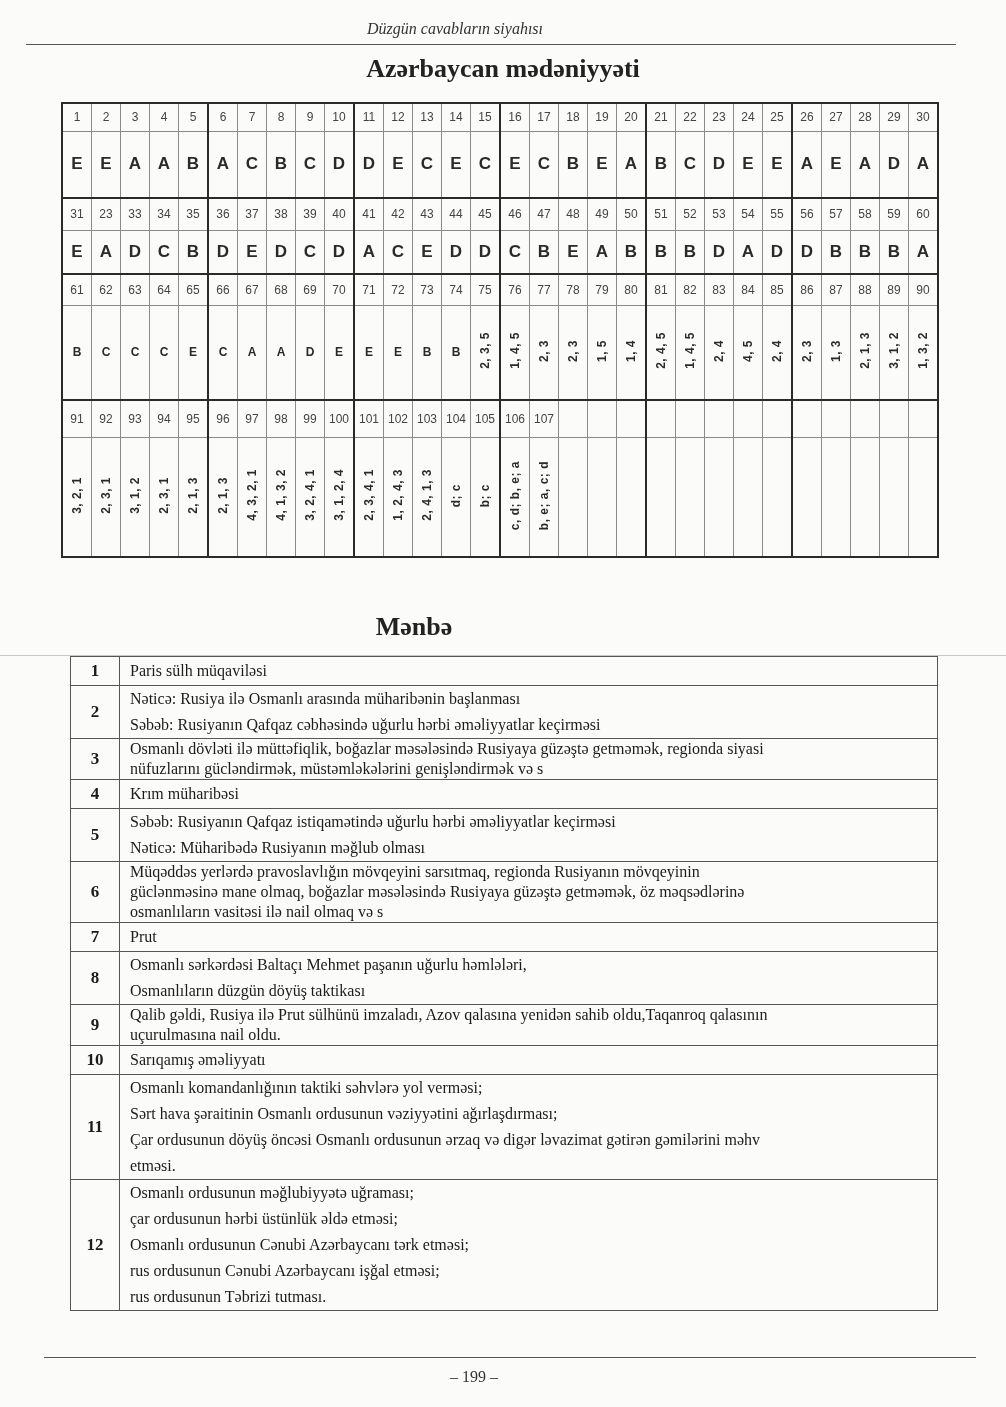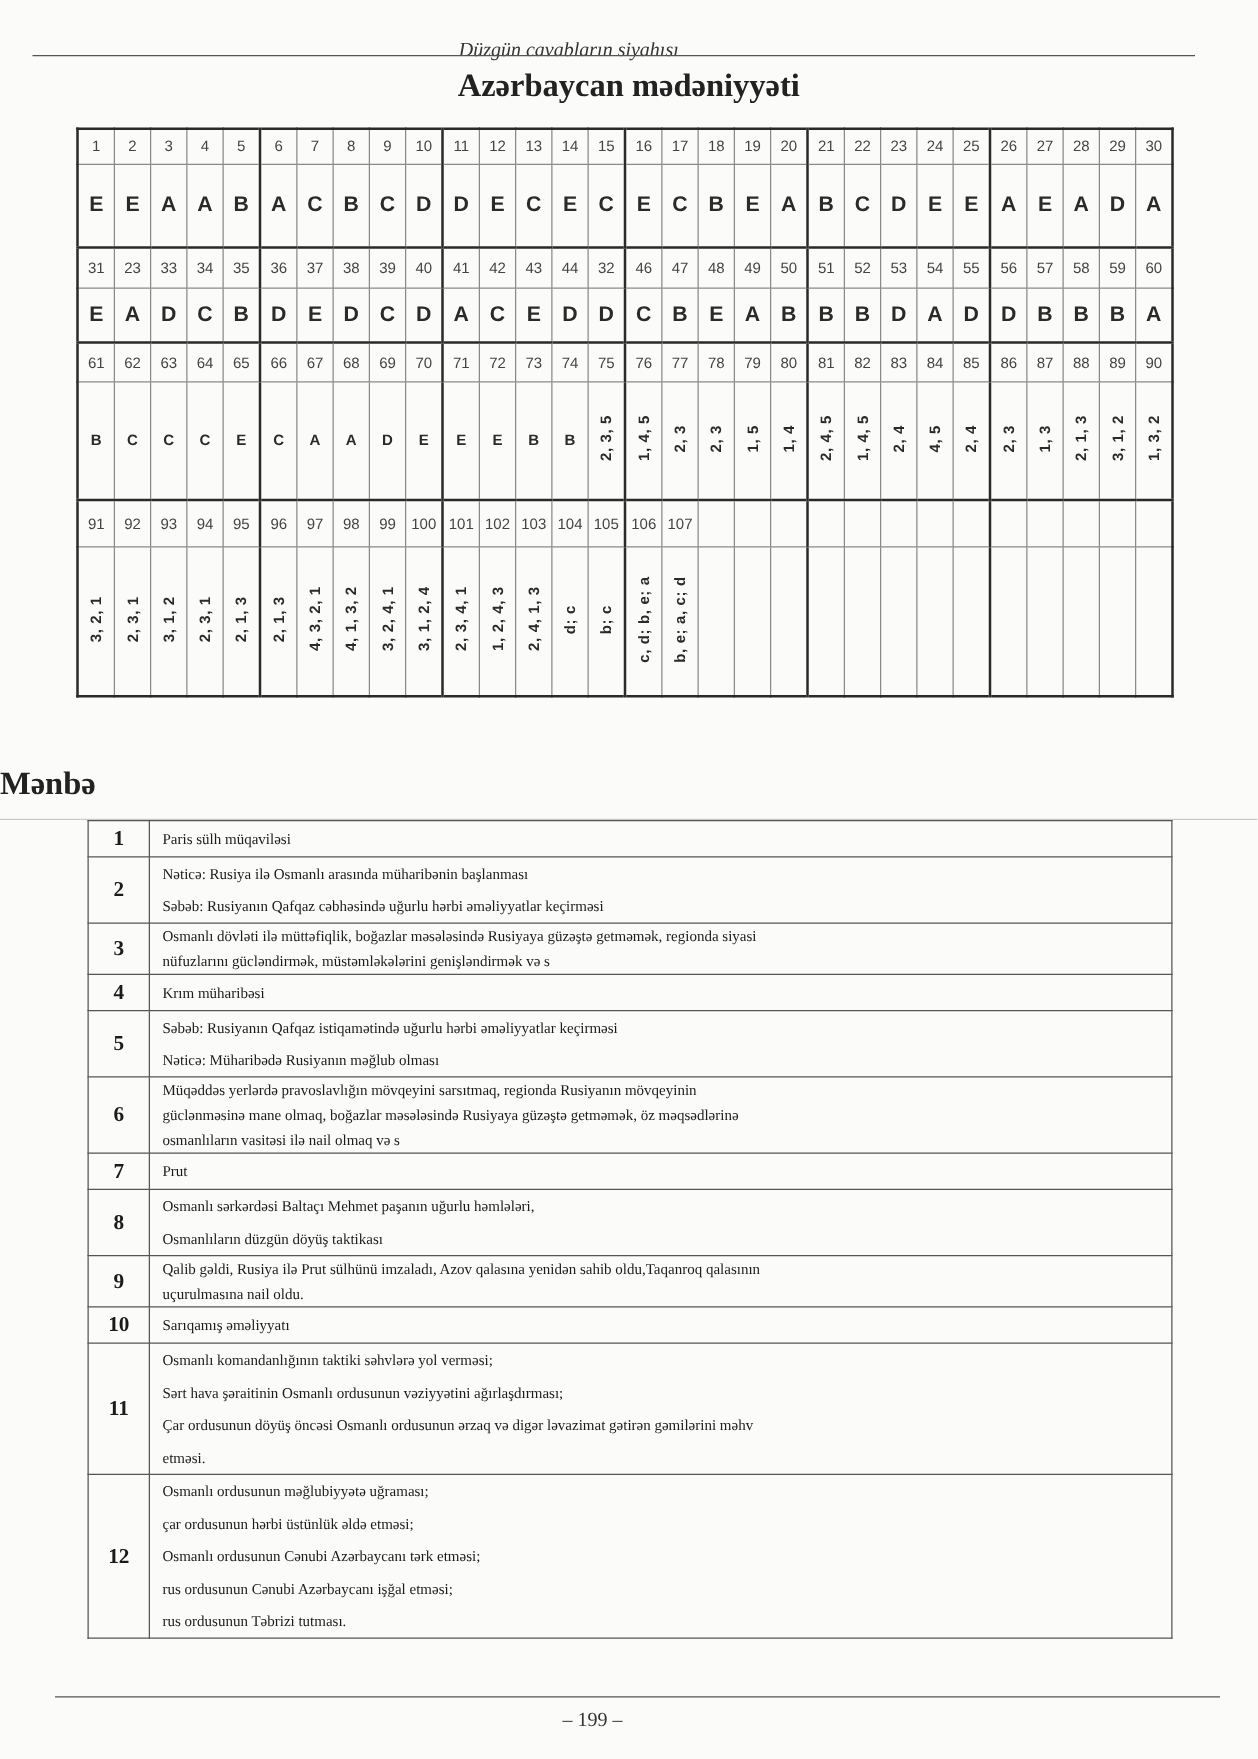--- a/index.html
+++ b/index.html
@@ -1,31 +1,31 @@
 <!DOCTYPE html>
 <html><head>
 <meta charset="utf-8">
 <style>
   html,body{margin:0;padding:0;background:#fbfbf9;}
   body{width:1006px;height:1407px;position:relative;overflow:hidden;font-family:"Liberation Serif",serif;color:#1b1b1b;}
-  .running-head{position:absolute;left:0;width:910px;top:20px;text-align:center;font-style:italic;font-size:16px;color:#333;margin-top:12px;}
+  .running-head{position:absolute;left:0;width:910px;top:20px;text-align:center;font-style:italic;font-size:16px;color:#333;}
   .head-rule{position:absolute;left:26px;width:930px;top:44px;height:0;border-top:1.5px solid #555;}
   .title{position:absolute;left:0;width:1006px;top:54px;text-align:center;font-weight:bold;font-size:26px;color:#222;}
   .answers{position:absolute;left:61px;top:102px;border-collapse:collapse;table-layout:fixed;border:2.5px solid #2a2a2a;}
   .answers td{border:1px solid #8a8a8a;padding:0;text-align:center;font-family:"Liberation Sans",sans-serif;width:28px;}
   .answers td.thick{border-left:2.5px solid #2a2a2a;}
   .answers tr.num td{font-size:12px;color:#444;}
   .answers tr.ans td{font-size:17px;font-weight:bold;color:#2a2a2a;}
   .answers tr.num.sep td{border-top:2.5px solid #2a2a2a;}
   .answers tr.ans.rot td{font-size:12px;font-weight:bold;}
   .vt{display:inline-block;writing-mode:vertical-rl;transform:rotate(180deg);white-space:nowrap;letter-spacing:0.5px;}
-  .source-title{position:absolute;left:0;width:828px;top:612px;font-weight:bold;font-size:26px;color:#222;}
+  .source-title{position:absolute;left:0;width:828px;top:612px;text-align:center;font-weight:bold;font-size:26px;color:#222;}
   .source-rule{position:absolute;left:0;width:1006px;top:655px;height:0;border-top:1px solid #c9c9c9;}
   .sources{position:absolute;left:70px;top:656px;width:868px;border-collapse:collapse;border:1.5px solid #333;}
-  .sources td{border:1px solid #555;font-size:12px;line-height:26px;vertical-align:middle;}
+  .sources td{border:1px solid #555;font-size:16px;line-height:26px;vertical-align:middle;}
   .sources td.n{width:46px;text-align:center;font-weight:bold;font-size:17px;}
   .sources td.t{padding:0 10px 0 10px;}
   .sources td.t div{line-height:26px;}
   .sources td.t.dense div{line-height:20px;}
   .foot-rule{position:absolute;left:44px;width:932px;top:1357px;height:0;border-top:1.5px solid #555;}
   .page-num{position:absolute;left:0;width:948px;top:1368px;text-align:center;font-size:16px;color:#333;}
 </style>
 </head>
 <body>
 
@@ -107,21 +107,21 @@
         <td>35</td>
         <td class="thick">36</td>
         <td>37</td>
         <td>38</td>
         <td>39</td>
         <td>40</td>
         <td class="thick">41</td>
         <td>42</td>
         <td>43</td>
         <td>44</td>
-        <td>32</td>
+        <td>45</td>
         <td class="thick">46</td>
         <td>47</td>
         <td>48</td>
         <td>49</td>
         <td>50</td>
         <td class="thick">51</td>
         <td>52</td>
         <td>53</td>
         <td>54</td>
         <td>55</td>

